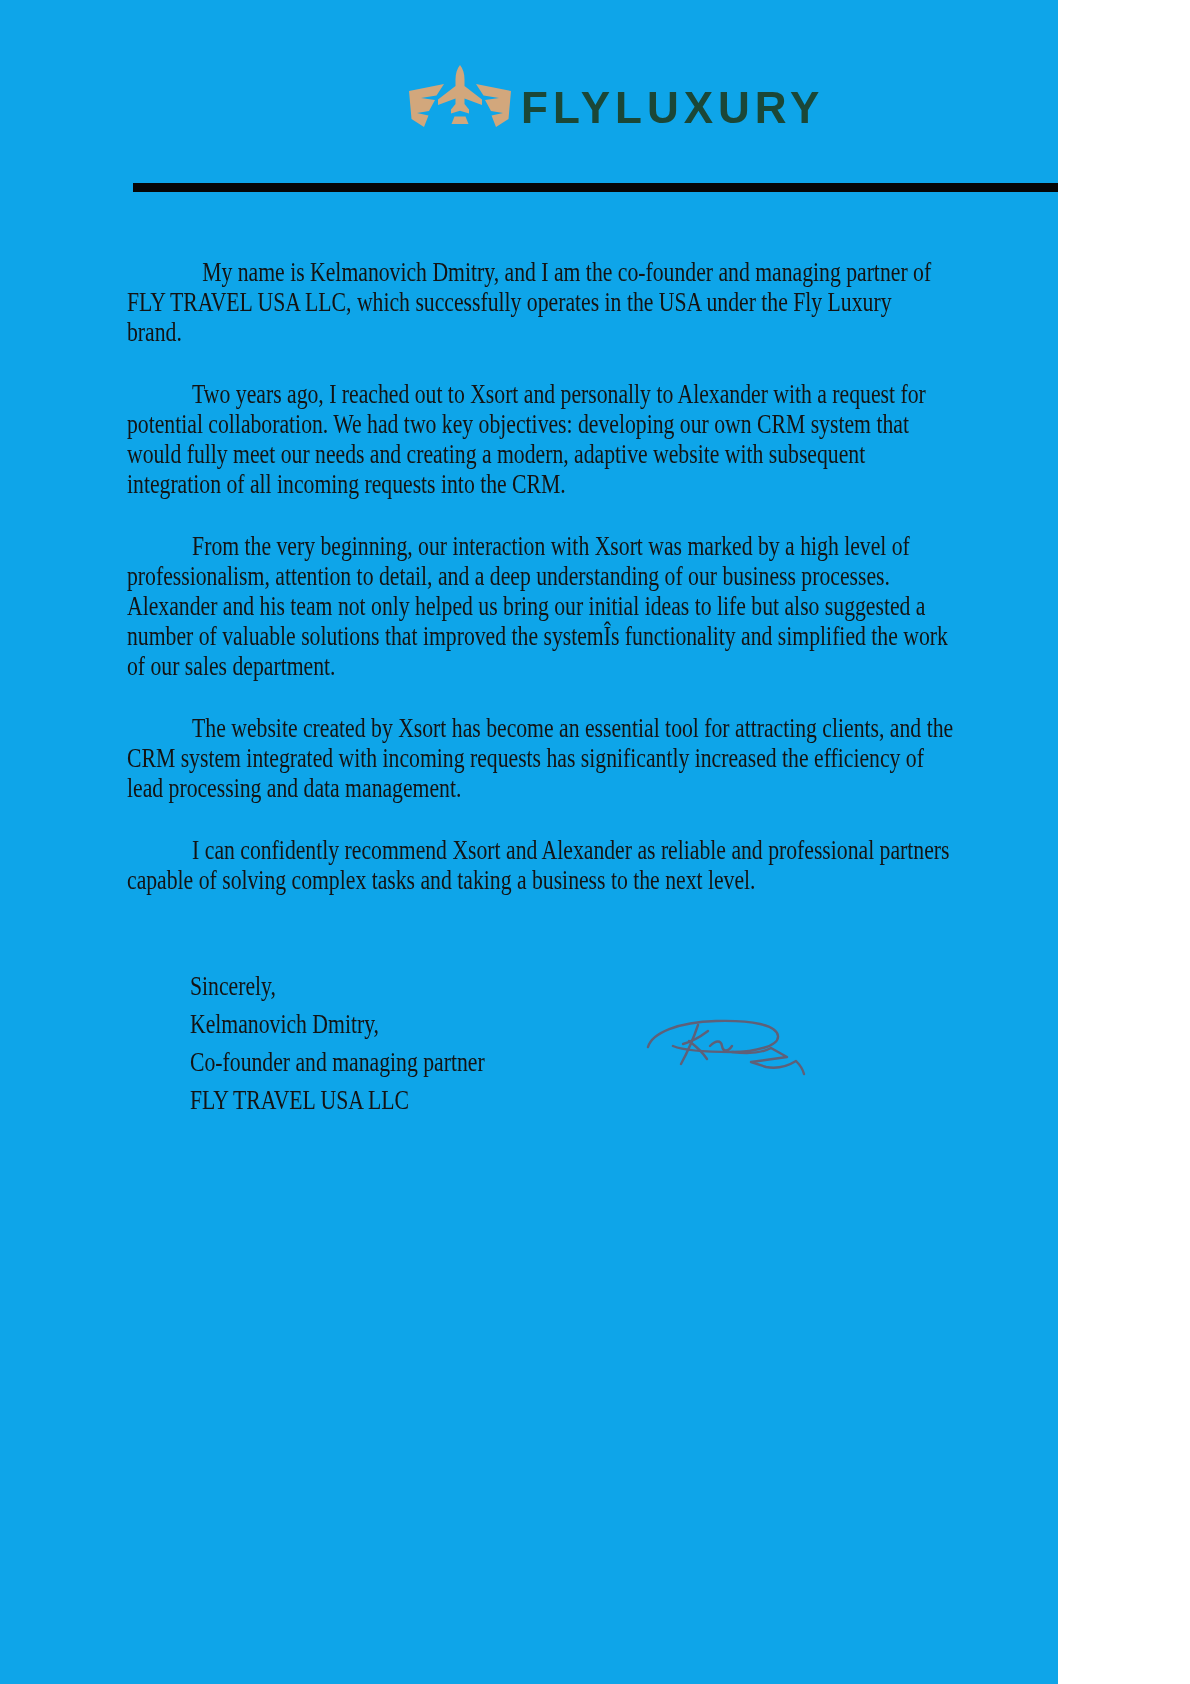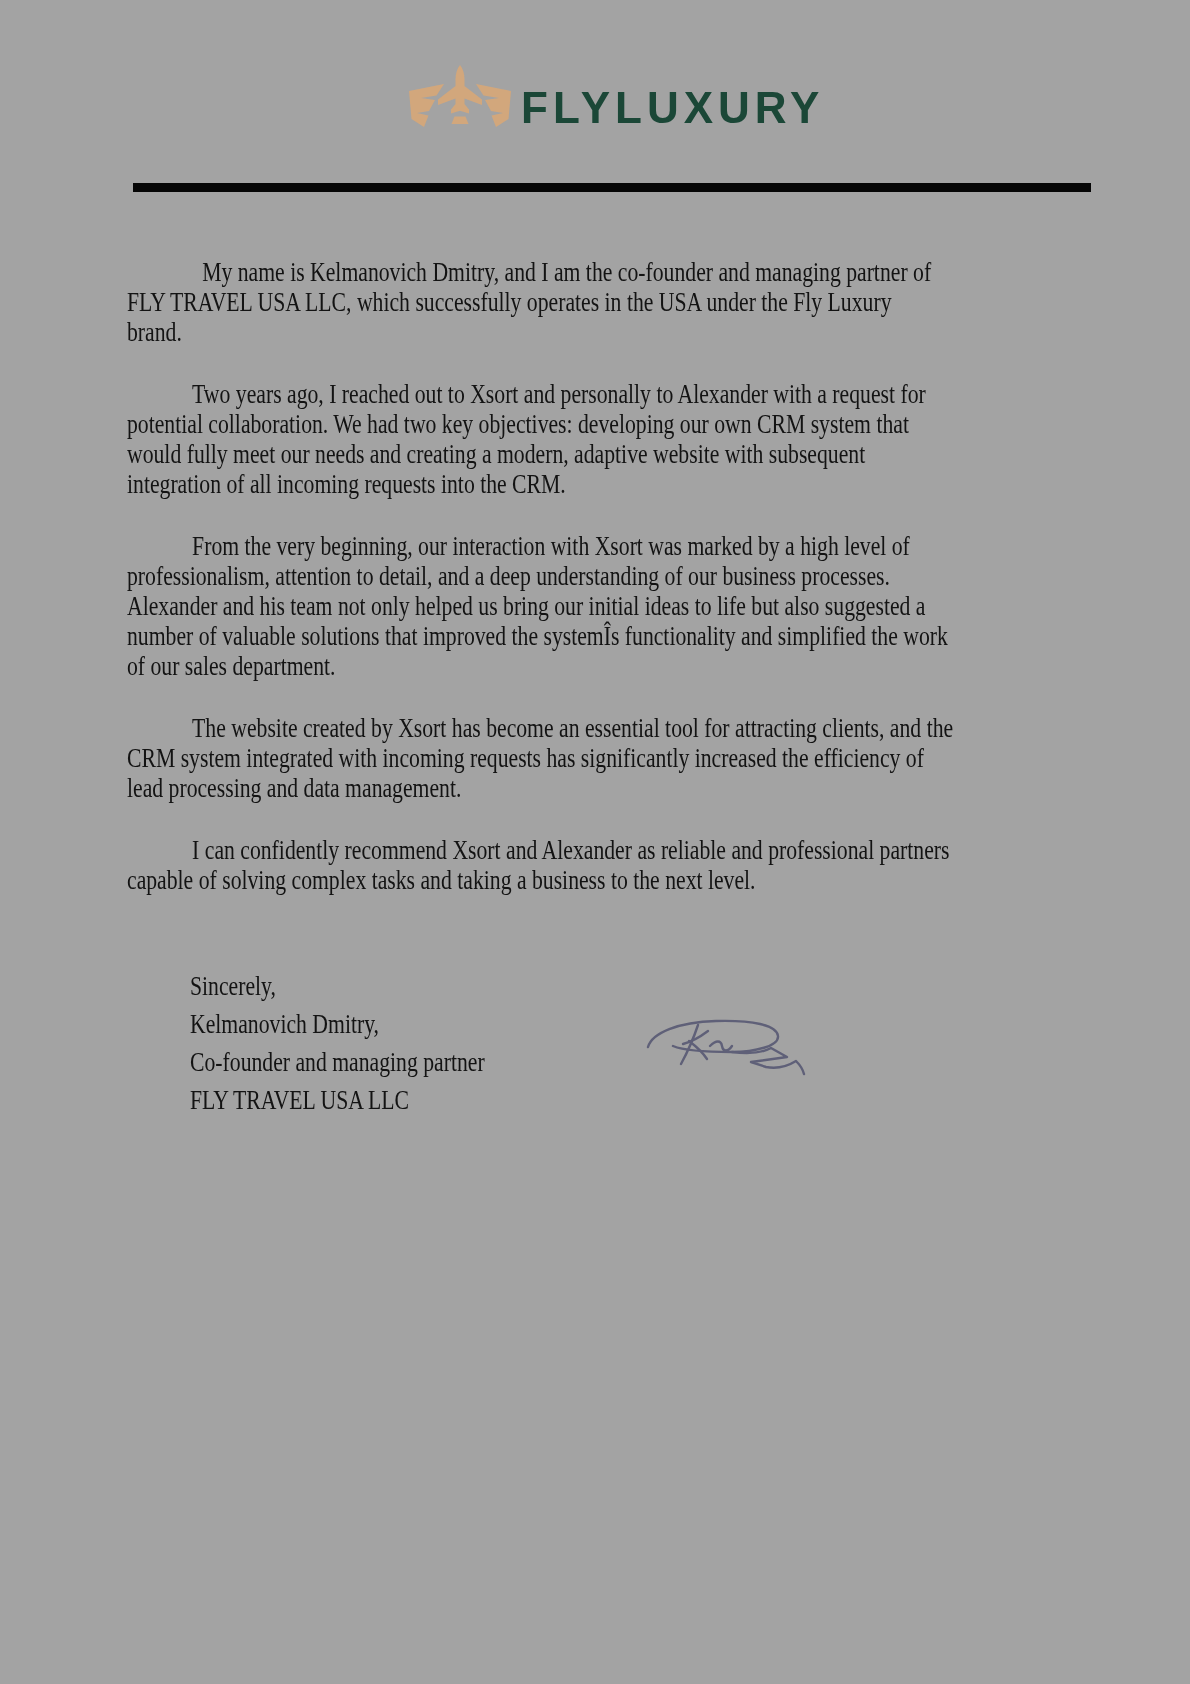--- a/index.html
+++ b/index.html
@@ -1,19 +1,19 @@
 <!DOCTYPE html>
 <html><head>
 <meta charset="utf-8">
 <style>
   html,body{margin:0;padding:0;background:#ffffff;}
   .page{
     position:relative;
-    width:1190px;height:1684px;
-    background:#a3a3a3;
+    width:1058px;height:1684px;
+    background:#0ea5e9;
     font-family:"Liberation Serif", serif;
     overflow:hidden;
   }
   .logo-row{position:absolute;top:64px;left:406px;}
   .logo-icon{position:absolute;left:0;top:0;width:108px;height:66px;}
   .logo-word{
     position:absolute;left:115px;top:22px;
     font-family:"Liberation Sans", sans-serif;
     font-weight:700;font-size:44px;letter-spacing:5px;
     line-height:1;white-space:nowrap;

